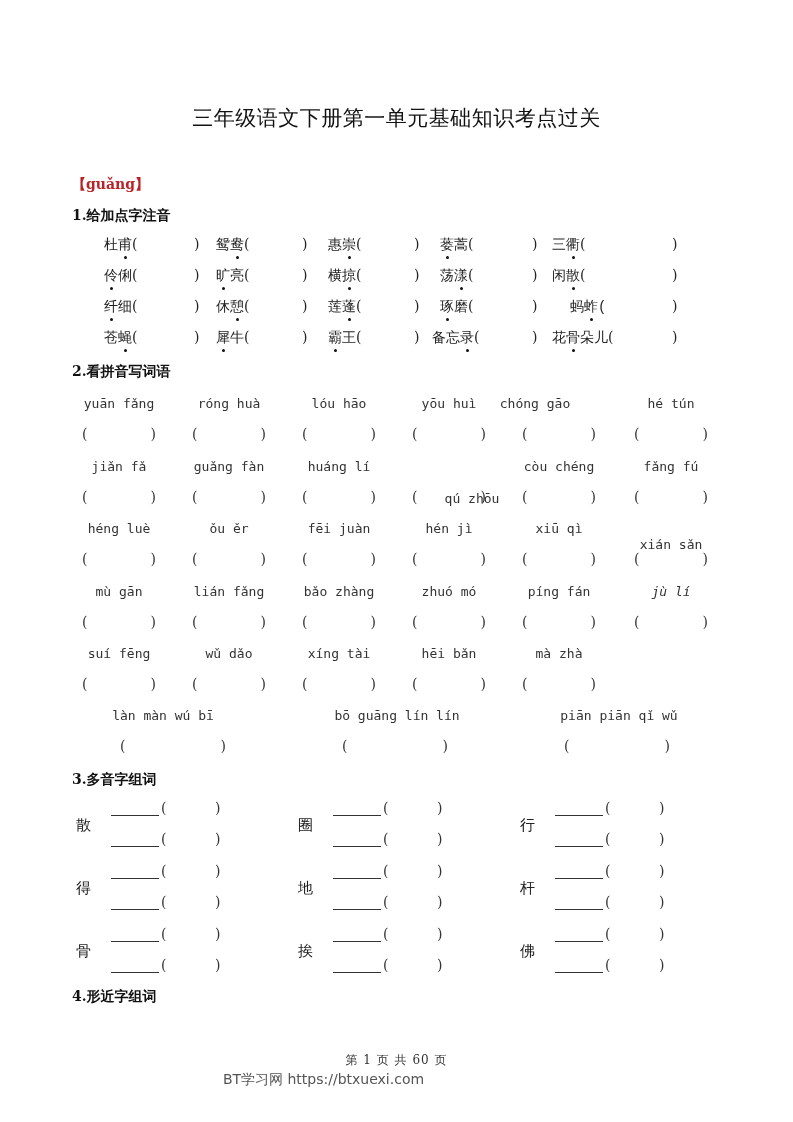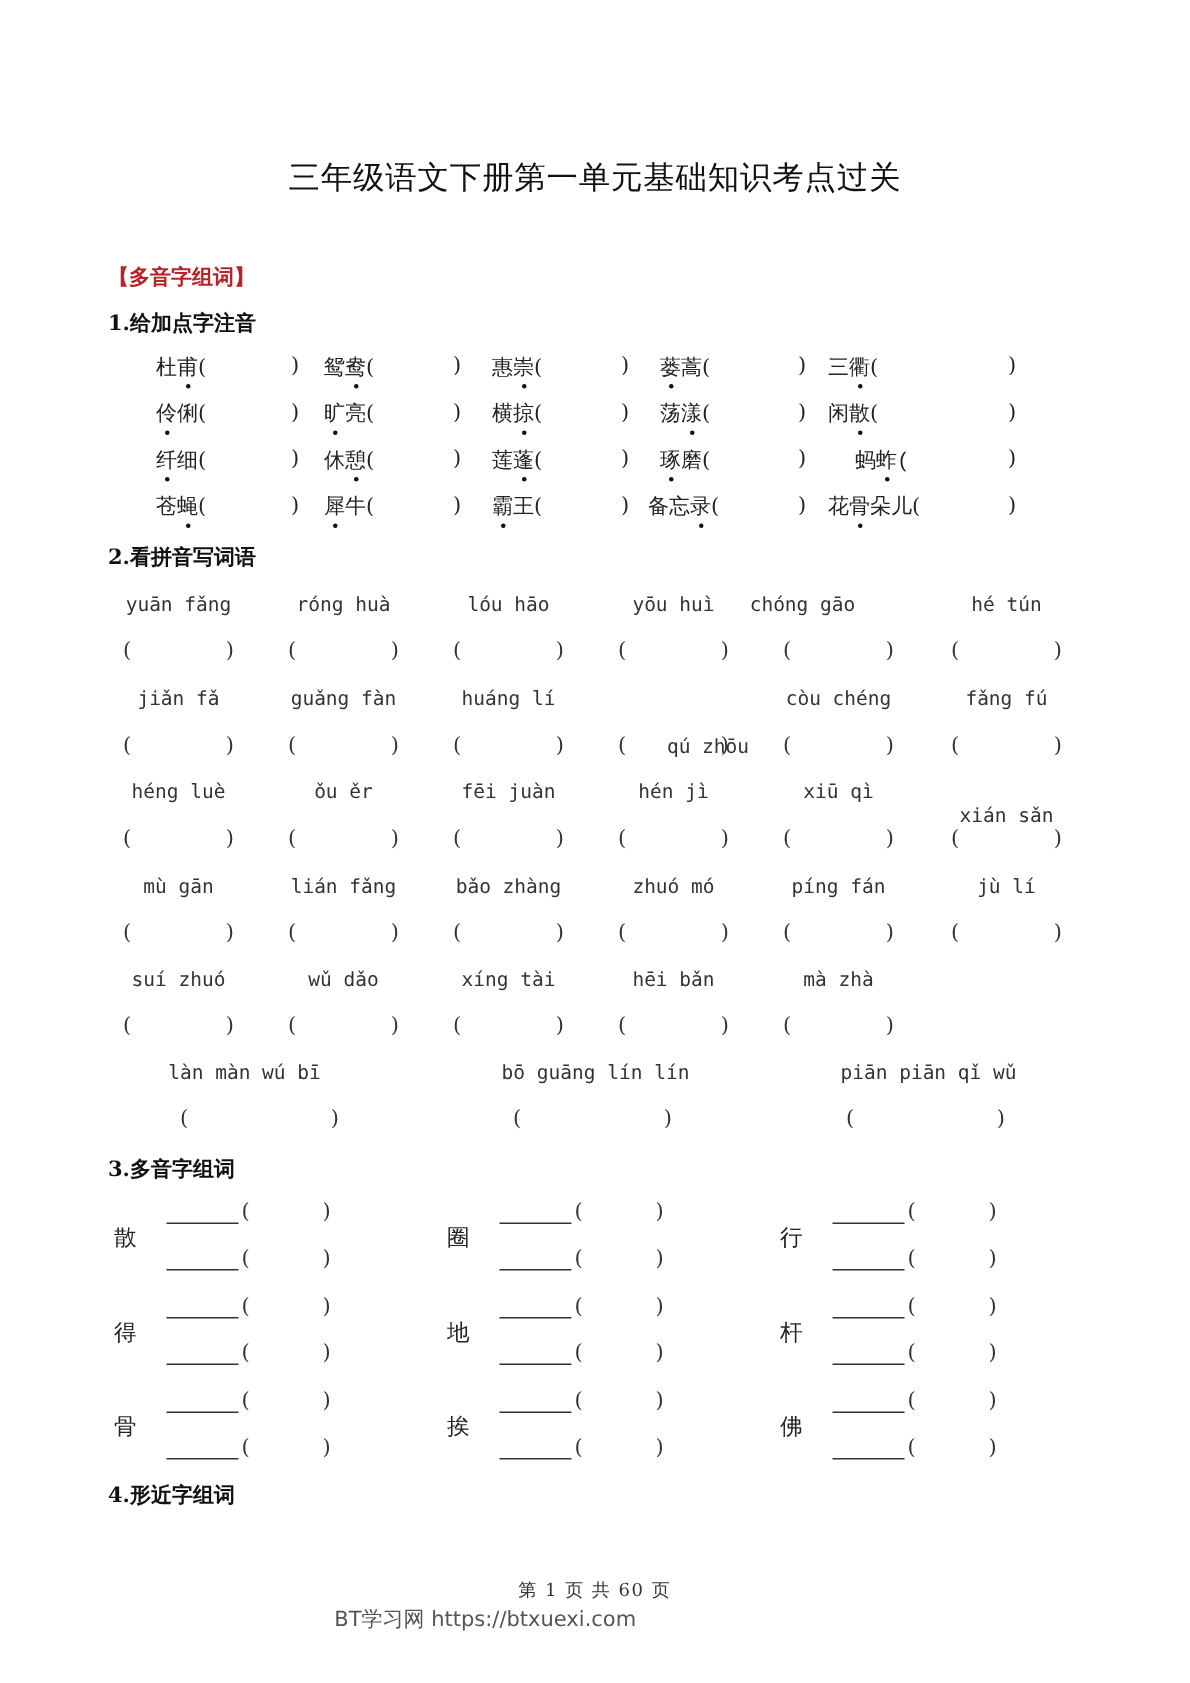--- a/index.html
+++ b/index.html
@@ -27,21 +27,21 @@
   .poly-line .l { position: absolute; left: 50px; top: 0; }
   .poly-line .r { position: absolute; left: 104px; top: 0; }
   .footer-page { position: absolute; top: 1052px; left: 0; width: 793px; text-align: center; font-size: 12px; color: #333; letter-spacing: 1px; }
   .footer-site { position: absolute; top: 1071px; left: 0; width: 647px; text-align: center;
                  font-family: "DejaVu Sans", "Liberation Sans", sans-serif; font-size: 14px; color: #555; }
 </style>
 </head>
 <body>
 
 <div class="title">三年级语文下册第一单元基础知识考点过关</div>
-<div class="section-tag">【多音字组词】</div>
+<div class="section-tag">【guǎng】</div>
 
 <div class="q-head" style="top:207px">1.给加点字注音</div>
 <div id="q1-rows">
     <div class="row" style="top: 236px;">
       <span class="cell" style="left: 0px;"><span>杜</span><span class="dot">甫</span><span>(</span></span>
       <span class="paren-close" style="left: 90px;">)</span>
       <span class="cell" style="left: 112px;"><span>鸳</span><span class="dot">鸯</span><span>(</span></span>
       <span class="paren-close" style="left: 198px;">)</span>
       <span class="cell" style="left: 224px;"><span>惠</span><span class="dot">崇</span><span>(</span></span>
       <span class="paren-close" style="left: 310px;">)</span>
@@ -198,26 +198,26 @@
     <div class="py" style="left: 394px; top: 583.5px;">zhuó mó</div>
     <div class="bk" style="left: 412px; top: 613.5px;">
       <span class="l">(</span>
       <span class="r">)</span>
     </div>
     <div class="py" style="left: 504px; top: 583.5px;">píng fán</div>
     <div class="bk" style="left: 522px; top: 613.5px;">
       <span class="l">(</span>
       <span class="r">)</span>
     </div>
-    <div class="py" style="left: 616px; top: 583.5px;">jù lí</div>
+    <div class="py" style="left: 616px; top: 583.5px; font-style: italic;">jù lí</div>
     <div class="bk" style="left: 634px; top: 613.5px;">
       <span class="l">(</span>
       <span class="r">)</span>
     </div>
-    <div class="py" style="left: 64px; top: 646px;">suí zhuó</div>
+    <div class="py" style="left: 64px; top: 646px;">suí fēng</div>
     <div class="bk" style="left: 82px; top: 676px;">
       <span class="l">(</span>
       <span class="r">)</span>
     </div>
     <div class="py" style="left: 174px; top: 646px;">wǔ dǎo</div>
     <div class="bk" style="left: 192px; top: 676px;">
       <span class="l">(</span>
       <span class="r">)</span>
     </div>
     <div class="py" style="left: 284px; top: 646px;">xíng tài</div>

